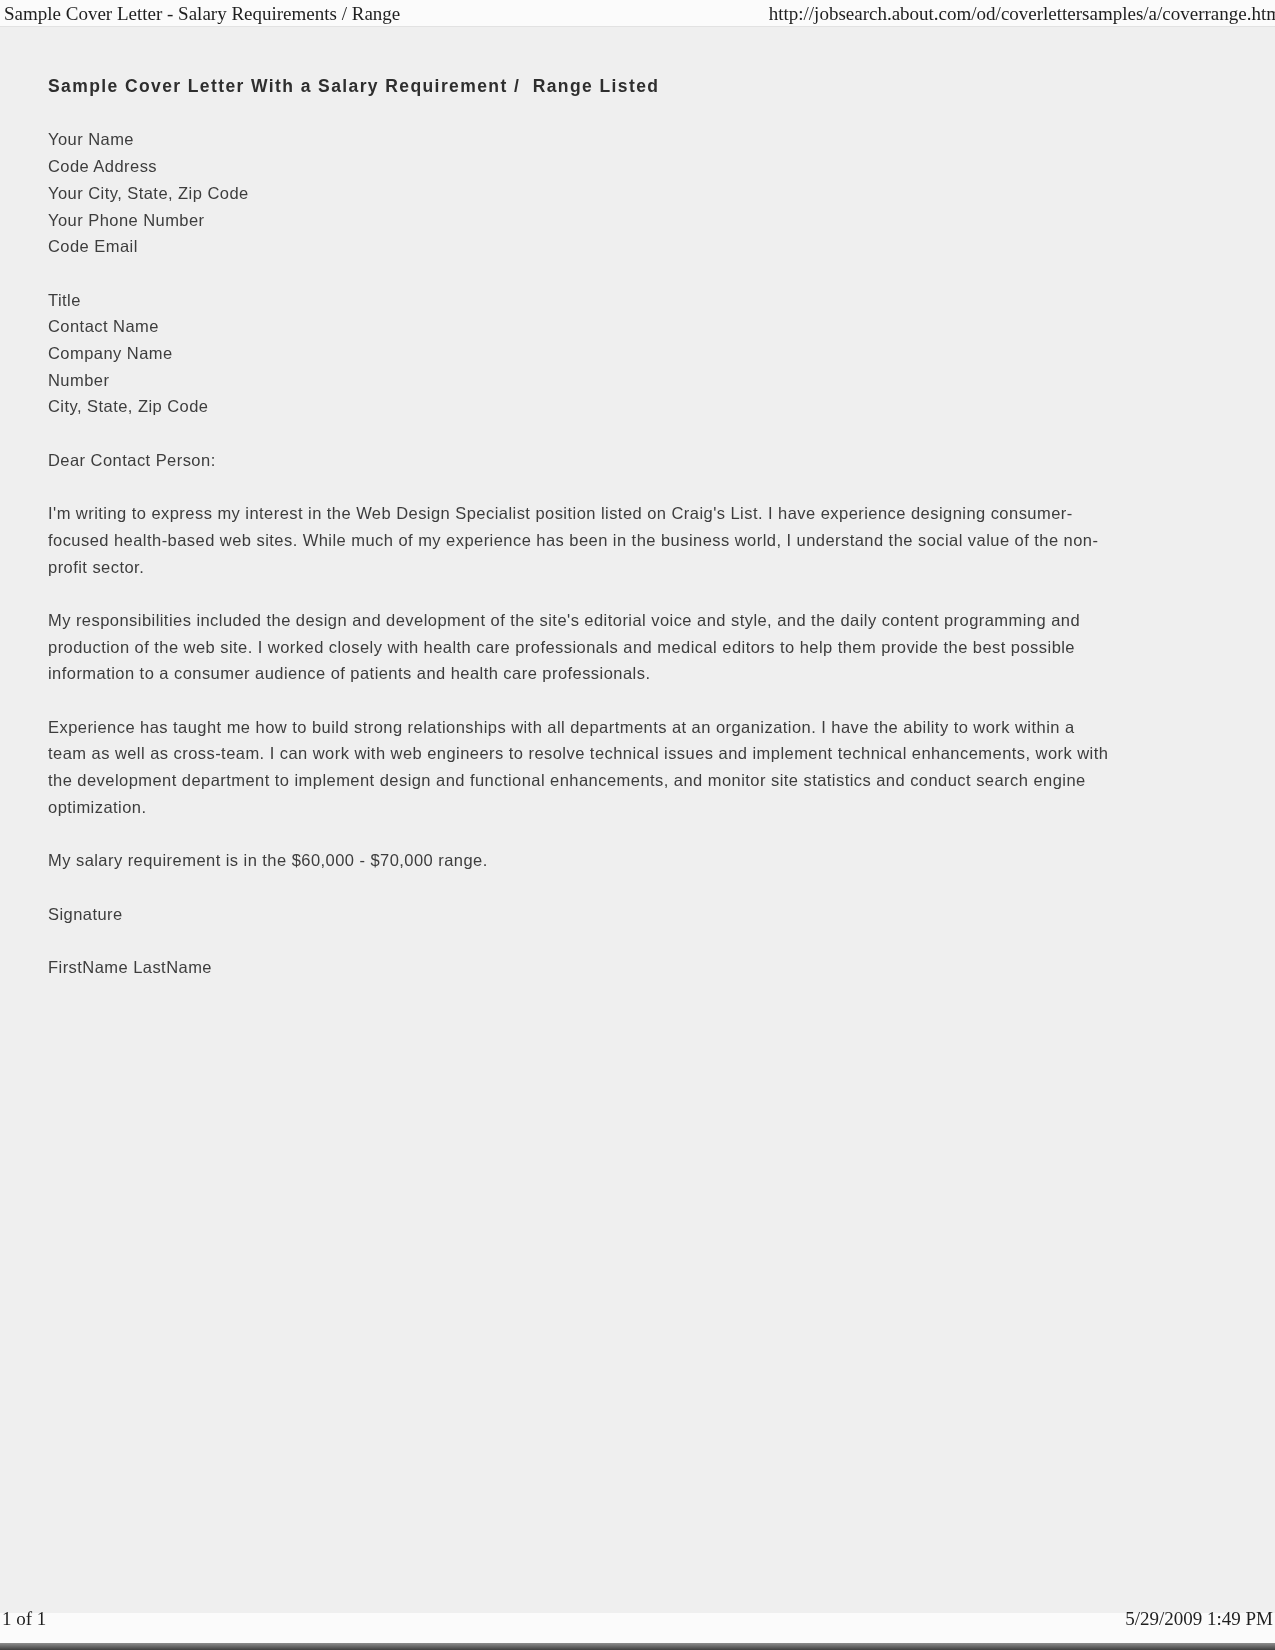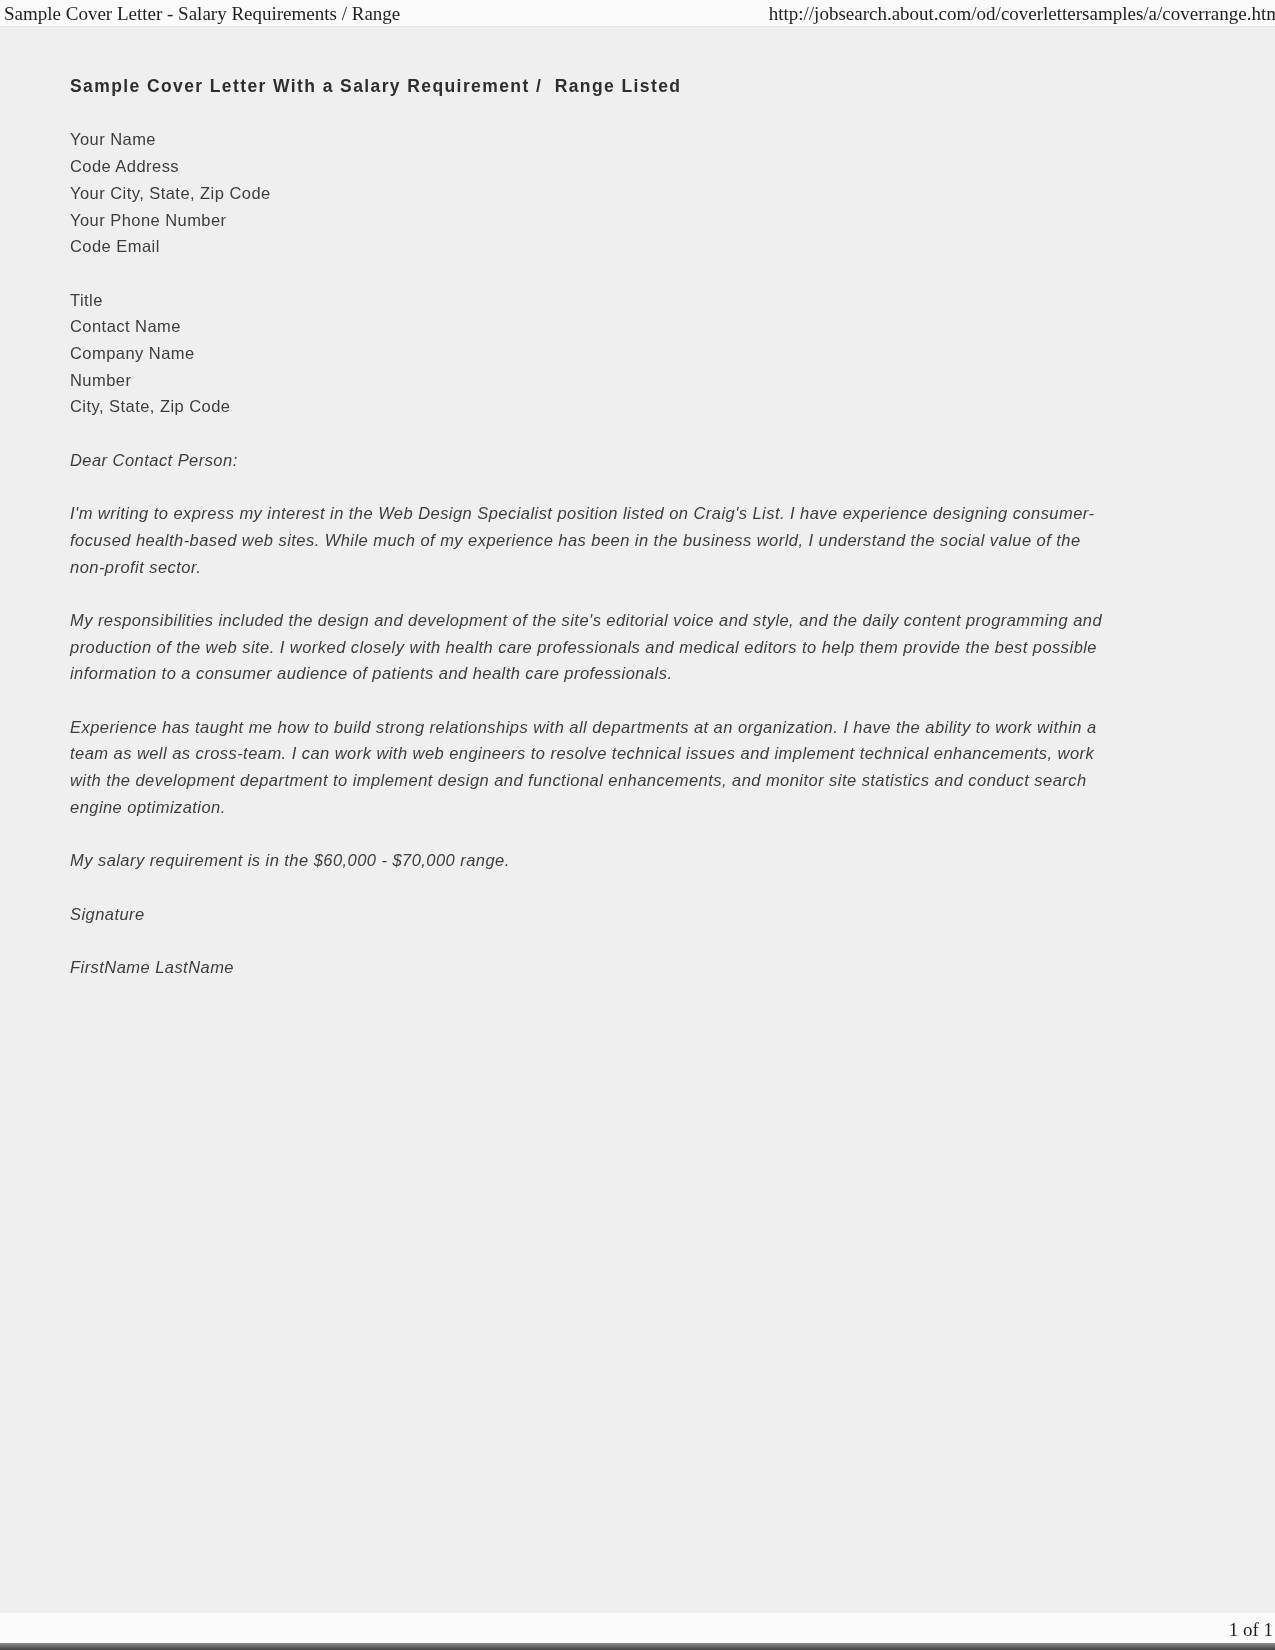--- a/index.html
+++ b/index.html
@@ -37,21 +37,21 @@
   .page-area {
     position: absolute;
     top: 26px;
     left: 0; right: 0;
     height: 1586px;
     background: #efefef;
     border-top: 1px solid #e2e2e2;
   }
   .letter {
     box-sizing: border-box;
-    padding: 46px 100px 0 70px;
+    padding: 46px 100px 0 48px;
     max-width: 1210px;
     color: #3d3d3d;
     font-family: "Liberation Sans", sans-serif;
     font-size: 16.5px;
     line-height: 26.7px;
     letter-spacing: 0.45px;
   }
   .letter-heading {
     margin: 0 0 26.7px 0;
     font-size: 17.5px;
@@ -62,38 +62,36 @@
     white-space: pre-wrap;
   }
   .block {
     margin: 0 0 26.7px 0;
   }
   .block div {
     min-height: 26.7px;
   }
   .para {
     margin: 0 0 26.7px 0;
-    font-style: italic;
   }
 
   
   .print-footer {
     position: absolute;
     left: 0; right: 0;
-    bottom: 7px;
+    bottom: 20px;
     height: 24px;
     display: flex;
     justify-content: space-between;
     align-items: flex-end;
     padding: 0 2px 0 2px;
     font-size: 19px;
     color: #1f1f1f;
     background: transparent;
     white-space: nowrap;
-    flex-direction: column;
   }
   .bottom-bar {
     position: absolute;
     left: 0; right: 0;
     bottom: 0;
     height: 7px;
     background: linear-gradient(#8e8e8e, #3f3f3f);
   }
 </style>
 </head>

